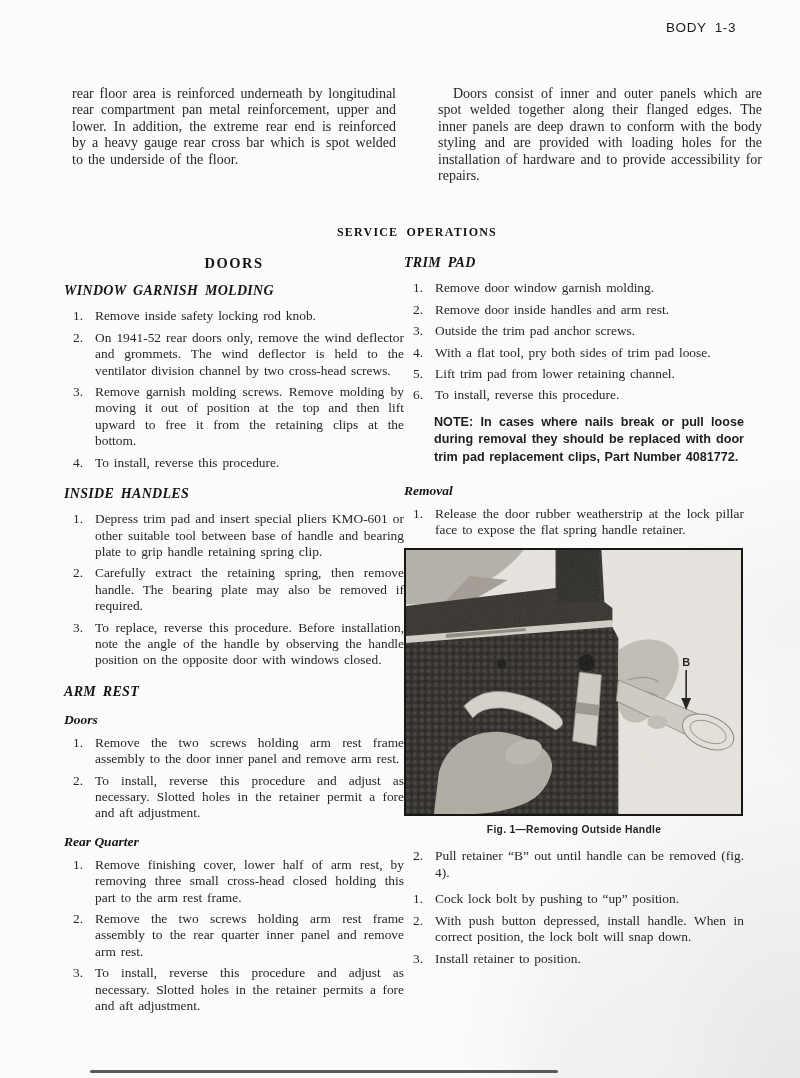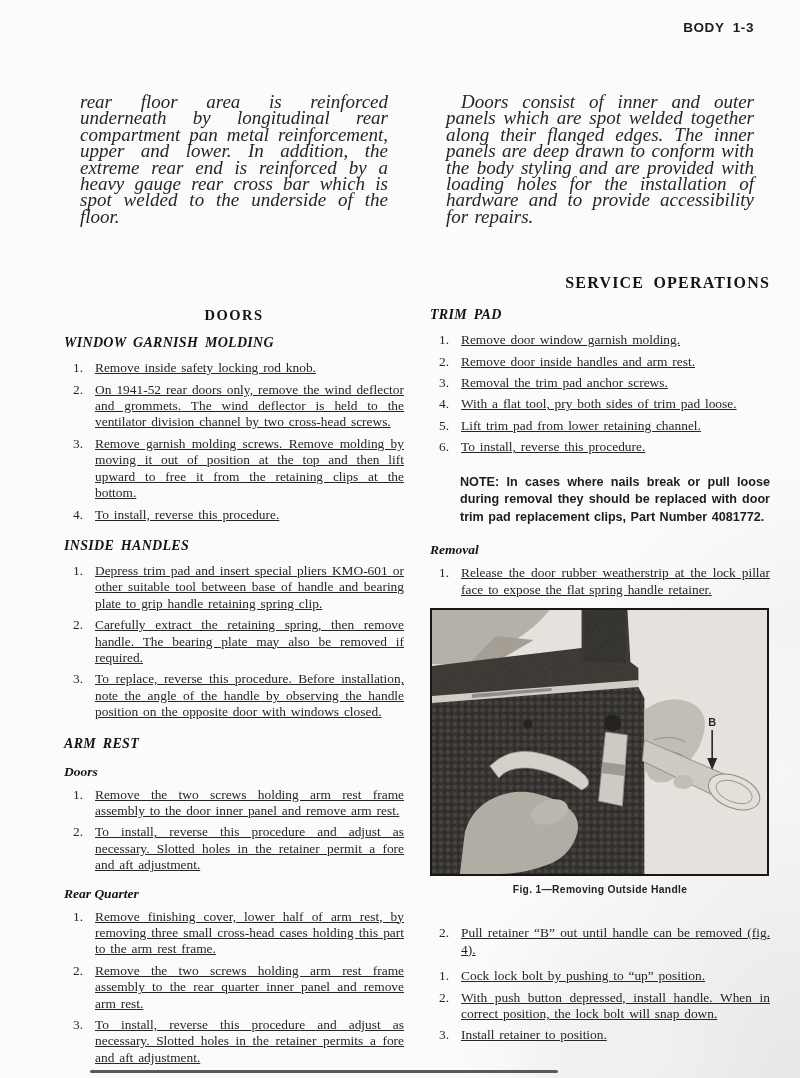--- a/index.html
+++ b/index.html
@@ -10,57 +10,57 @@
     overflow:hidden;
     background:
       radial-gradient(ellipse at 99% 100%, rgba(110,110,110,.14), transparent 26%),
       radial-gradient(ellipse at 100% 58%, rgba(130,130,130,.07), transparent 18%),
       radial-gradient(ellipse at 70% 100%, rgba(130,130,130,.05), transparent 14%),
       #fcfbf9;
     font-family:"Liberation Serif","DejaVu Serif",serif;
     color:#262626;
   }
   .hdr{
-    position:absolute;top:20px;right:46px;
+    position:absolute;top:20px;right:64px;
     font-family:"Liberation Sans","DejaVu Sans",sans-serif;
-    font-weight:bold;font-size:13.5px;letter-spacing:.6px;
+    font-weight:normal;font-size:13.5px;letter-spacing:.6px;
     word-spacing:4px;color:#1c1c1c;
   }
   .content{position:absolute;left:64px;top:78px;width:706px;}
   .intro{display:flex;gap:26px;}
   .col{width:340px;}
-  p.body{margin:16px;font-size:19px;line-height:16.4px;text-align:justify;word-spacing:1.5px;font-style:italic;}
+  p.body{margin:8px;font-size:14px;line-height:16.4px;text-align:justify;word-spacing:1.5px;}
   p.body.indent{text-indent:15px;}
   .svc-title{
-    margin:33px 0 0 0;text-align:right;
-    font-weight:bold;font-size:16px;letter-spacing:1.2px;word-spacing:4px;color:#141414;
-  }
-  .cols{display:flex;gap:26px;margin-top:15px;}
+    margin:33px 0 0 0;text-align:center;
+    font-weight:bold;font-size:12px;letter-spacing:1.2px;word-spacing:4px;color:#141414;
+  }
+  .cols{display:flex;margin-top:15px;}
   .h-center{margin:0 0 11px 0;text-align:center;font-weight:bold;font-size:14.5px;letter-spacing:1.5px;color:#141414;}
   .h-sec{margin:15px 0 9px 0;font-weight:bold;font-size:14px;letter-spacing:.3px;word-spacing:3px;color:#141414;font-style:italic;}
   .h-sec.first{margin-top:0;}
   .h-sub{margin:12px 0 7px 0;font-weight:bold;font-size:13.5px;color:#141414;font-style:italic;}
   ol.steps{list-style:none;counter-reset:step;margin:2px 0 10px 0;padding:0;}
   ol.steps.start2{counter-reset:step 1;}
   ol.steps li{
     counter-increment:step;position:relative;
     padding-left:31px;margin-bottom:5px;
-    font-size:13.4px;line-height:16.4px;text-align:justify;word-spacing:1.5px;text-decoration:underline;
+    font-size:13.4px;line-height:16.4px;text-align:justify;word-spacing:1.5px;
   }
   ol.steps li::before{content:counter(step) ".";position:absolute;left:9px;}
   .note{
-    margin:18px 0 16px 30px;
+    margin:10px 0 16px 30px;
     font-family:"Liberation Sans","DejaVu Sans",sans-serif;
     font-weight:bold;font-size:12.6px;line-height:17.6px;
     text-align:justify;color:#1d1d1d;word-spacing:1px;
   }
   .figure{margin:10px 0 0 0;border:2.5px solid #161616;background:#e9e6e0;width:335px;height:264px;box-sizing:content-box;}
   .figure svg{display:block;}
   .fig-caption{
-    margin:8px 0 30px 0;text-align:center;
+    margin:8px 0 13px 0;text-align:center;
     font-family:"Liberation Sans","DejaVu Sans",sans-serif;
     font-weight:bold;font-size:10.3px;letter-spacing:.3px;color:#222;
   }
   .scan-line{position:absolute;left:90px;top:1070px;width:468px;height:3px;background:rgba(45,45,45,.78);border-radius:2px;}
 </style>
 </head>
 <body>
 
 <div class="page">
 
@@ -101,32 +101,32 @@
 
         <h4 class="h-sec">ARM REST</h4>
         <h5 class="h-sub">Doors</h5>
         <ol class="steps">
           <li>Remove the two screws holding arm rest frame assembly to the door inner panel and remove arm rest.</li>
           <li>To install, reverse this procedure and adjust as necessary. Slotted holes in the retainer permit a fore and aft adjustment.</li>
         </ol>
 
         <h5 class="h-sub">Rear Quarter</h5>
         <ol class="steps">
-          <li>Remove finishing cover, lower half of arm rest, by removing three small cross-head cases holding this part to the arm rest frame.</li>
+          <li>Remove finishing cover, lower half of arm rest, by removing three small cross-head closed holding this part to the arm rest frame.</li>
           <li>Remove the two screws holding arm rest frame assembly to the rear quarter inner panel and remove arm rest.</li>
           <li>To install, reverse this procedure and adjust as necessary. Slotted holes in the retainer permits a fore and aft adjustment.</li>
         </ol>
       </div>
 
       <div class="col">
         <h4 class="h-sec first">TRIM PAD</h4>
         <ol class="steps">
           <li>Remove door window garnish molding.</li>
           <li>Remove door inside handles and arm rest.</li>
-          <li>Removal the trim pad anchor screws.</li>
+          <li>Outside the trim pad anchor screws.</li>
           <li>With a flat tool, pry both sides of trim pad loose.</li>
           <li>Lift trim pad from lower retaining channel.</li>
           <li>To install, reverse this procedure.</li>
         </ol>
 
         <div class="note">NOTE: In cases where nails break or pull loose during removal they should be replaced with door trim pad replacement clips, Part Number 4081772.</div>
 
         <h5 class="h-sub">Removal</h5>
         <ol class="steps">
           <li>Release the door rubber weatherstrip at the lock pillar face to expose the flat spring handle retainer.</li>

